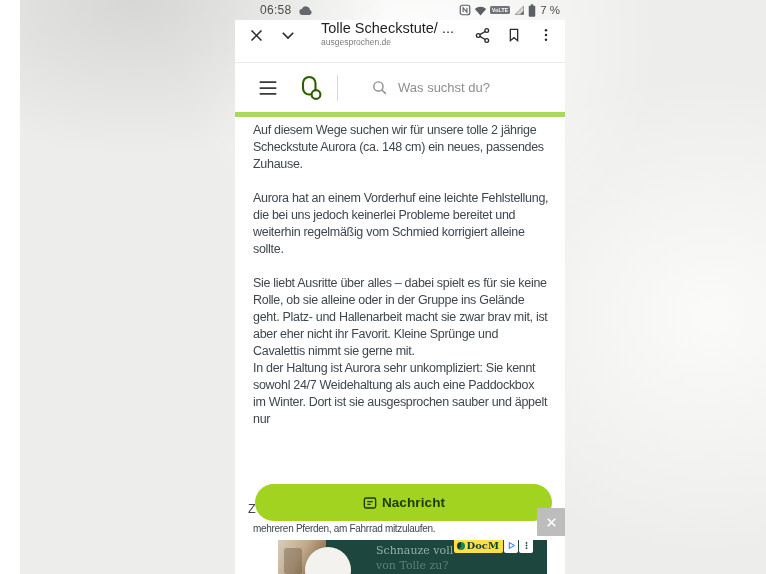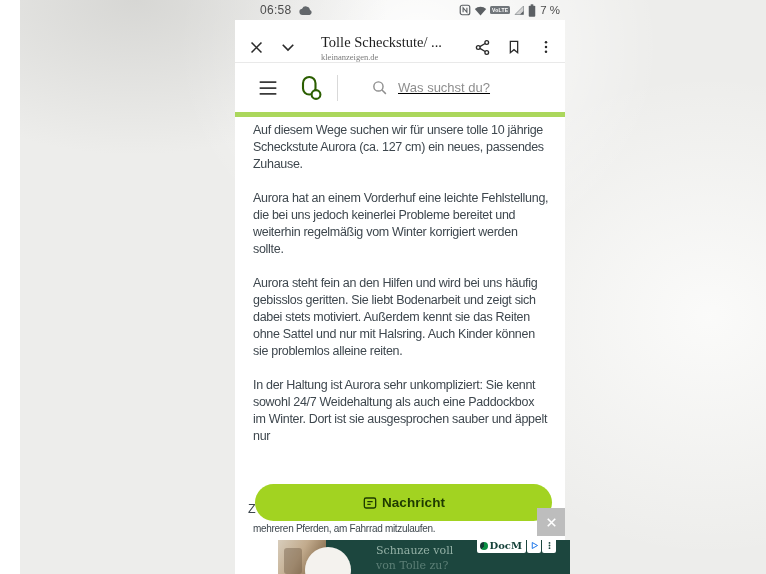--- a/index.html
+++ b/index.html
@@ -16,36 +16,36 @@
   .statusbar{position:absolute;top:0;left:0;right:0;height:20px;display:flex;align-items:center;
     padding:0 5px 0 25px;box-sizing:border-box;color:#4c4c4c;font-size:12px;}
   .sb-time{letter-spacing:.3px;}
   .sb-cloud{margin-left:6px;display:flex;}
   .sb-right{margin-left:auto;display:flex;align-items:center;gap:3px;}
   .volte{background:#70757a;color:#fff;font-size:5px;font-weight:bold;padding:1.5px 2px;border-radius:1.5px;line-height:1;letter-spacing:.2px;}
   .sb-pct{font-size:11.5px;margin-left:1px;}
 
   
   .appheader{position:absolute;top:20px;left:0;right:0;height:43px;background:#fff;
-    border-bottom:1px solid #e9e9e9;display:flex;align-items:flex-end;box-sizing:border-box;font-family:Liberation Serif, serif;}
+    border-bottom:1px solid #e9e9e9;display:flex;align-items:flex-start;box-sizing:border-box;}
   .hd-btn{width:30px;height:30px;display:flex;align-items:center;justify-content:center;flex:0 0 auto;}
   .hd-x{margin-left:6px;}
   .hd-chevron{margin-left:2px;}
   .hd-titles{margin-left:18px;flex:1 1 auto;min-width:0;}
   .hd-title{font-size:14.5px;color:#1f1f1f;white-space:nowrap;overflow:hidden;}
   .hd-sub{font-size:8.5px;color:#7c7c7c;margin-top:1px;}
   .hd-right{display:flex;align-items:center;gap:2px;margin-right:4px;}
 
   
   .searchrow{position:absolute;top:63px;left:0;right:0;height:49px;background:#fff;
     display:flex;align-items:center;box-sizing:border-box;}
   .sr-burger{margin-left:20px;width:26px;height:26px;display:flex;align-items:center;justify-content:center;}
   .sr-logo{margin-left:18px;width:26px;height:28px;display:flex;align-items:center;justify-content:center;}
   .sr-divider{width:1px;height:26px;background:#d9d9d9;margin-left:12px;}
-  .sr-search{display:flex;align-items:center;margin-left:33px;flex:1;text-decoration:underline;}
+  .sr-search{display:flex;align-items:center;margin-left:33px;flex:1;}
   .sr-input{border:none;outline:none;font-size:13px;color:#333;margin-left:8px;width:150px;
     font-family:"Liberation Sans",sans-serif;background:transparent;}
   .sr-input::placeholder{color:#8e8e8e;}
   .greenline{position:absolute;top:112px;left:0;right:0;height:5px;background:var(--brand-lime-light,#abd75c);}
 
   
   .content{position:absolute;top:117px;left:0;right:0;bottom:0;background:#fff;
     padding:5px 16px 0 18px;box-sizing:border-box;}
   .content p{margin:0 0 17px;font-size:12.5px;line-height:17px;letter-spacing:-0.3px;color:#3e474e;}
   .content p.joined{margin-bottom:0;}
@@ -53,31 +53,31 @@
   .tail{position:absolute;left:18px;top:520px;font-size:10px;line-height:17px;letter-spacing:-0.3px;color:#3e474e;margin:0;z-index:1;}
 
   
   .cta{position:absolute;left:20px;top:484px;width:297px;height:37px;border-radius:19px;
     background:var(--brand-lime,#a2d321);border:none;display:flex;align-items:center;justify-content:center;
     gap:4px;z-index:2;cursor:pointer;}
   .cta span{font-size:13.5px;font-weight:bold;color:var(--cta-text,#1e3a00);letter-spacing:.1px;
     font-family:"Liberation Sans",sans-serif;}
 
   
-  .ad{position:absolute;left:43px;top:540px;width:292px;height:34px;background:var(--ad-teal,#1c463e);
+  .ad{position:absolute;left:43px;top:540px;width:269px;height:34px;background:var(--ad-teal,#1c463e);
     overflow:hidden;z-index:3;}
   .ad-photo{position:absolute;left:0;top:0;width:48px;height:34px;
     background:linear-gradient(120deg,#d8cdbc 0%,#c2ab8d 45%,#8d7354 80%,#6e5738 100%);}
   .ad-photo-shadow{position:absolute;left:6px;top:8px;width:18px;height:26px;background:rgba(90,70,50,.35);border-radius:3px;}
   .ad-circle{position:absolute;left:27px;top:7px;width:46px;height:46px;border-radius:50%;background:#f4f2ee;}
   .ad-headline{position:absolute;left:98px;top:3px;font-family:"DejaVu Serif",serif;font-size:11px;line-height:15px;}
   .ad-h1{display:block;color:rgba(186,211,199,.75);}
   .ad-h2{display:block;color:rgba(186,211,199,.4);}
   .ad-badges{position:absolute;right:14px;top:-2px;display:flex;align-items:flex-start;gap:1px;}
-  .ad-brand{background:#ffffff;border-radius:2px;height:15px;display:flex;align-items:center;padding:0 4px 0 3px;gap:2px;}
+  .ad-brand{background:#fde047;border-radius:2px;height:15px;display:flex;align-items:center;padding:0 4px 0 3px;gap:2px;}
   .ad-brand-dot{width:8px;height:8px;border-radius:50%;background:conic-gradient(#0b8f43 0 60%,#123b33 60% 100%);}
   .ad-brand-txt{font-family:"DejaVu Serif",serif;font-weight:bold;font-size:10px;color:#16423a;}
   .ad-sq{background:#fff;border-radius:2px;width:14px;height:15px;display:flex;align-items:center;justify-content:center;}
 
   
   .ad-close{position:absolute;right:0;top:508px;width:28px;height:28px;background:#bdbdbd;z-index:4;
     display:flex;align-items:center;justify-content:center;border:none;cursor:pointer;}
 
   svg{display:block;}
 </style>
@@ -133,21 +133,21 @@
       </button>
       <button class="hd-btn hd-chevron" style="background:none;border:none;">
         <span>
           <svg width="18" height="18" viewBox="0 0 24 24">
               <path d="M5 9 L12 16 L19 9" stroke="#2a2a2a" stroke-width="2.2" fill="none"></path>
             </svg>
         </span>
       </button>
       <div class="hd-titles">
         <div class="hd-title">Tolle Scheckstute/ ...</div>
-        <div class="hd-sub">kleinanzeigen.de</div>
+        <div class="hd-sub">ausgesprochen.de</div>
       </div>
       <div class="hd-right">
         <button class="hd-btn" style="background:none;border:none;">
           <span>
             <svg width="17" height="17" viewBox="0 0 24 24" fill="none" stroke="#2a2a2a" stroke-width="1.9">
               <circle cx="18" cy="5" r="2.6"></circle>
                 <circle cx="6" cy="12" r="2.6"></circle>
                 <circle cx="18" cy="19" r="2.6"></circle>
               <path d="M8.3 10.7 L15.7 6.3 M8.3 13.3 L15.7 17.7"></path>
               </svg>
@@ -193,23 +193,23 @@
               <circle cx="10.5" cy="10.5" r="6.5"></circle>
               <path d="M15.5 15.5 L21 21"></path>
             </svg>
         </span>
         <input class="sr-input" type="text" placeholder="Was suchst du?" style="">
       </div>
     </div>
     <div class="greenline"></div>
 
     <div class="content">
-      <p>Auf diesem Wege suchen wir für unsere tolle 10 jährige Scheckstute Aurora (ca. 127 cm) ein neues, passendes Zuhause.</p>
-      <p>Aurora hat an einem Vorderhuf eine leichte Fehlstellung, die bei uns jedoch keinerlei Probleme bereitet und weiterhin regelmäßig vom Winter korrigiert werden sollte.</p>
-      <p>Aurora steht fein an den Hilfen und wird bei uns häufig gebisslos geritten. Sie liebt Bodenarbeit und zeigt sich dabei stets motiviert. Außerdem kennt sie das Reiten ohne Sattel und nur mit Halsring. Auch Kinder können sie problemlos alleine reiten.</p>
+      <p>Auf diesem Wege suchen wir für unsere tolle 2 jährige Scheckstute Aurora (ca. 148 cm) ein neues, passendes Zuhause.</p>
+      <p>Aurora hat an einem Vorderhuf eine leichte Fehlstellung, die bei uns jedoch keinerlei Probleme bereitet und weiterhin regelmäßig vom Schmied korrigiert alleine sollte.</p>
+      <p class="joined">Sie liebt Ausritte über alles – dabei spielt es für sie keine Rolle, ob sie alleine oder in der Gruppe ins Gelände geht. Platz- und Hallenarbeit macht sie zwar brav mit, ist aber eher nicht ihr Favorit. Kleine Sprünge und Cavalettis nimmt sie gerne mit.</p>
       <p>In der Haltung ist Aurora sehr unkompliziert: Sie kennt sowohl 24/7 Weidehaltung als auch eine Paddockbox im Winter. Dort ist sie ausgesprochen sauber und äppelt nur</p>
     </div>
     <p class="frag">Z</p>
     <p class="tail">mehreren Pferden, am Fahrrad mitzulaufen.</p>
 
     <button class="cta">
       <span style="display:flex;">
         <svg width="16" height="16" viewBox="0 0 24 24" fill="none" stroke="var(--cta-text,#1e3a00)" stroke-width="2">
           <rect x="3.5" y="4.5" width="17" height="15" rx="2.5"></rect>
           <path d="M8 10 H16 M8 14 H13"></path>

